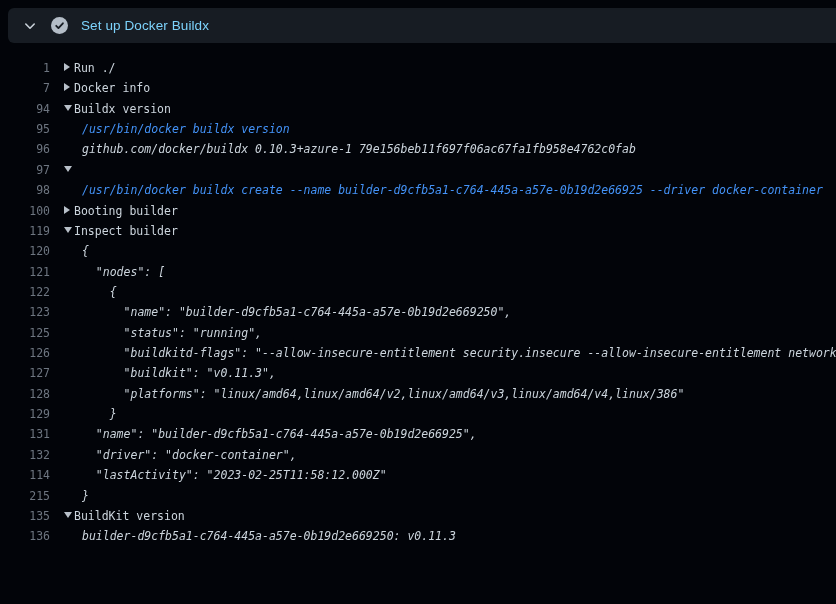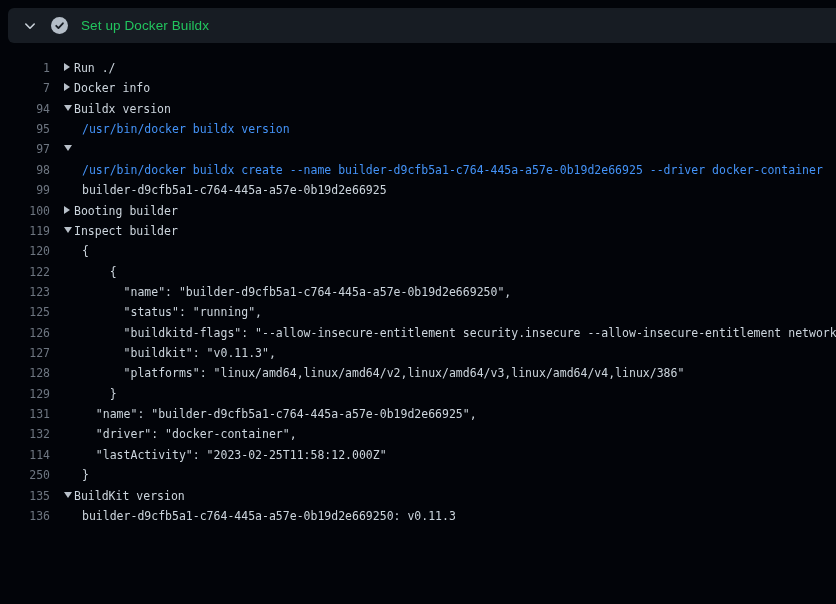--- a/index.html
+++ b/index.html
@@ -12,40 +12,40 @@
 
   
   .step-header{
     position:absolute;left:8px;top:8px;right:0;height:35px;
     background:#171c23;border-radius:6px 0 0 6px;
     display:flex;align-items:center;cursor:pointer;
   }
   .chev{margin-left:14px;flex:none;display:block;}
   .status-ic{margin-left:13px;flex:none;display:block;}
   .step-title{
-    margin-left:13px;color:#22c55e;font-size:13.5px;letter-spacing:.1px;text-align:center;
+    margin-left:13px;color:#7dd3fc;font-size:13.5px;letter-spacing:.1px;text-align:center;
   }
 
   
   .log{
     position:absolute;left:0;top:43px;right:0;bottom:0;
     padding-top:15px;
     font-family:"DejaVu Sans Mono","Liberation Mono",monospace;
     font-size:11.5px;
   }
   .row{display:flex;height:20.37px;line-height:20.37px;width:836px;}
   .num{
     flex:none;width:50px;text-align:right;color:#6e7681;
     cursor:pointer;user-select:none;
   }
   .content{
     flex:1;min-width:0;margin-left:14px;white-space:pre;overflow:hidden;
     color:#ccd5dd;
   }
-  .row-plain .content{padding-left:18px;}
+  .row-plain .content{padding-left:18px;font-style:italic;}
   .content.cmd{color:#4493f8;}
   .row-group .content{cursor:pointer;}
 
   
   .disc{display:inline-block;width:10px;}
   .tri-r{
     display:inline-block;width:0;height:0;margin-bottom:1px;
     border-left:6px solid #b8c0c9;
     border-top:4px solid transparent;border-bottom:4px solid transparent;
   }
@@ -81,43 +81,47 @@
         <div class="content"><span class="disc"><span class="tri-r"></span></span><span>Docker info</span></div>
       </div>
       <div class="row row-group">
         <span class="num">94</span>
         <div class="content"><span class="disc"><span class="tri-d"></span></span><span>Buildx version</span></div>
       </div>
       <div class="row row-plain">
         <span class="num">95</span>
         <div class="content cmd">/usr/bin/docker buildx version</div>
       </div>
+      <div class="row row-plain">
+        <span class="num">96</span>
+        <div class="content">github.com/docker/buildx 0.10.3+azure-1 79e156beb11f697f06ac67fa1fb958e4762c0fab</div>
+      </div>
       <div class="row row-group">
         <span class="num">97</span>
         <div class="content"><span class="disc"><span class="tri-d"></span></span></div>
       </div>
       <div class="row row-plain">
         <span class="num">98</span>
         <div class="content cmd">/usr/bin/docker buildx create --name builder-d9cfb5a1-c764-445a-a57e-0b19d2e66925 --driver docker-container</div>
-      </div>
-      <div class="row row-plain">
-        <span class="num">99</span>
-        <div class="content">builder-d9cfb5a1-c764-445a-a57e-0b19d2e66925</div>
       </div>
       <div class="row row-group">
         <span class="num">100</span>
         <div class="content"><span class="disc"><span class="tri-r"></span></span><span>Booting builder</span></div>
       </div>
       <div class="row row-group">
         <span class="num">119</span>
         <div class="content"><span class="disc"><span class="tri-d"></span></span><span>Inspect builder</span></div>
       </div>
       <div class="row row-plain">
         <span class="num">120</span>
         <div class="content">{</div>
+      </div>
+      <div class="row row-plain">
+        <span class="num">121</span>
+        <div class="content">  "nodes": [</div>
       </div>
       <div class="row row-plain">
         <span class="num">122</span>
         <div class="content">    {</div>
       </div>
       <div class="row row-plain">
         <span class="num">123</span>
         <div class="content">      "name": "builder-d9cfb5a1-c764-445a-a57e-0b19d2e669250",</div>
       </div>
       <div class="row row-plain">
@@ -146,21 +150,21 @@
       </div>
       <div class="row row-plain">
         <span class="num">132</span>
         <div class="content">  "driver": "docker-container",</div>
       </div>
       <div class="row row-plain">
         <span class="num">114</span>
         <div class="content">  "lastActivity": "2023-02-25T11:58:12.000Z"</div>
       </div>
       <div class="row row-plain">
-        <span class="num">250</span>
+        <span class="num">215</span>
         <div class="content">}</div>
       </div>
       <div class="row row-group">
         <span class="num">135</span>
         <div class="content"><span class="disc"><span class="tri-d"></span></span><span>BuildKit version</span></div>
       </div>
       <div class="row row-plain">
         <span class="num">136</span>
         <div class="content">builder-d9cfb5a1-c764-445a-a57e-0b19d2e669250: v0.11.3</div>
       </div>

